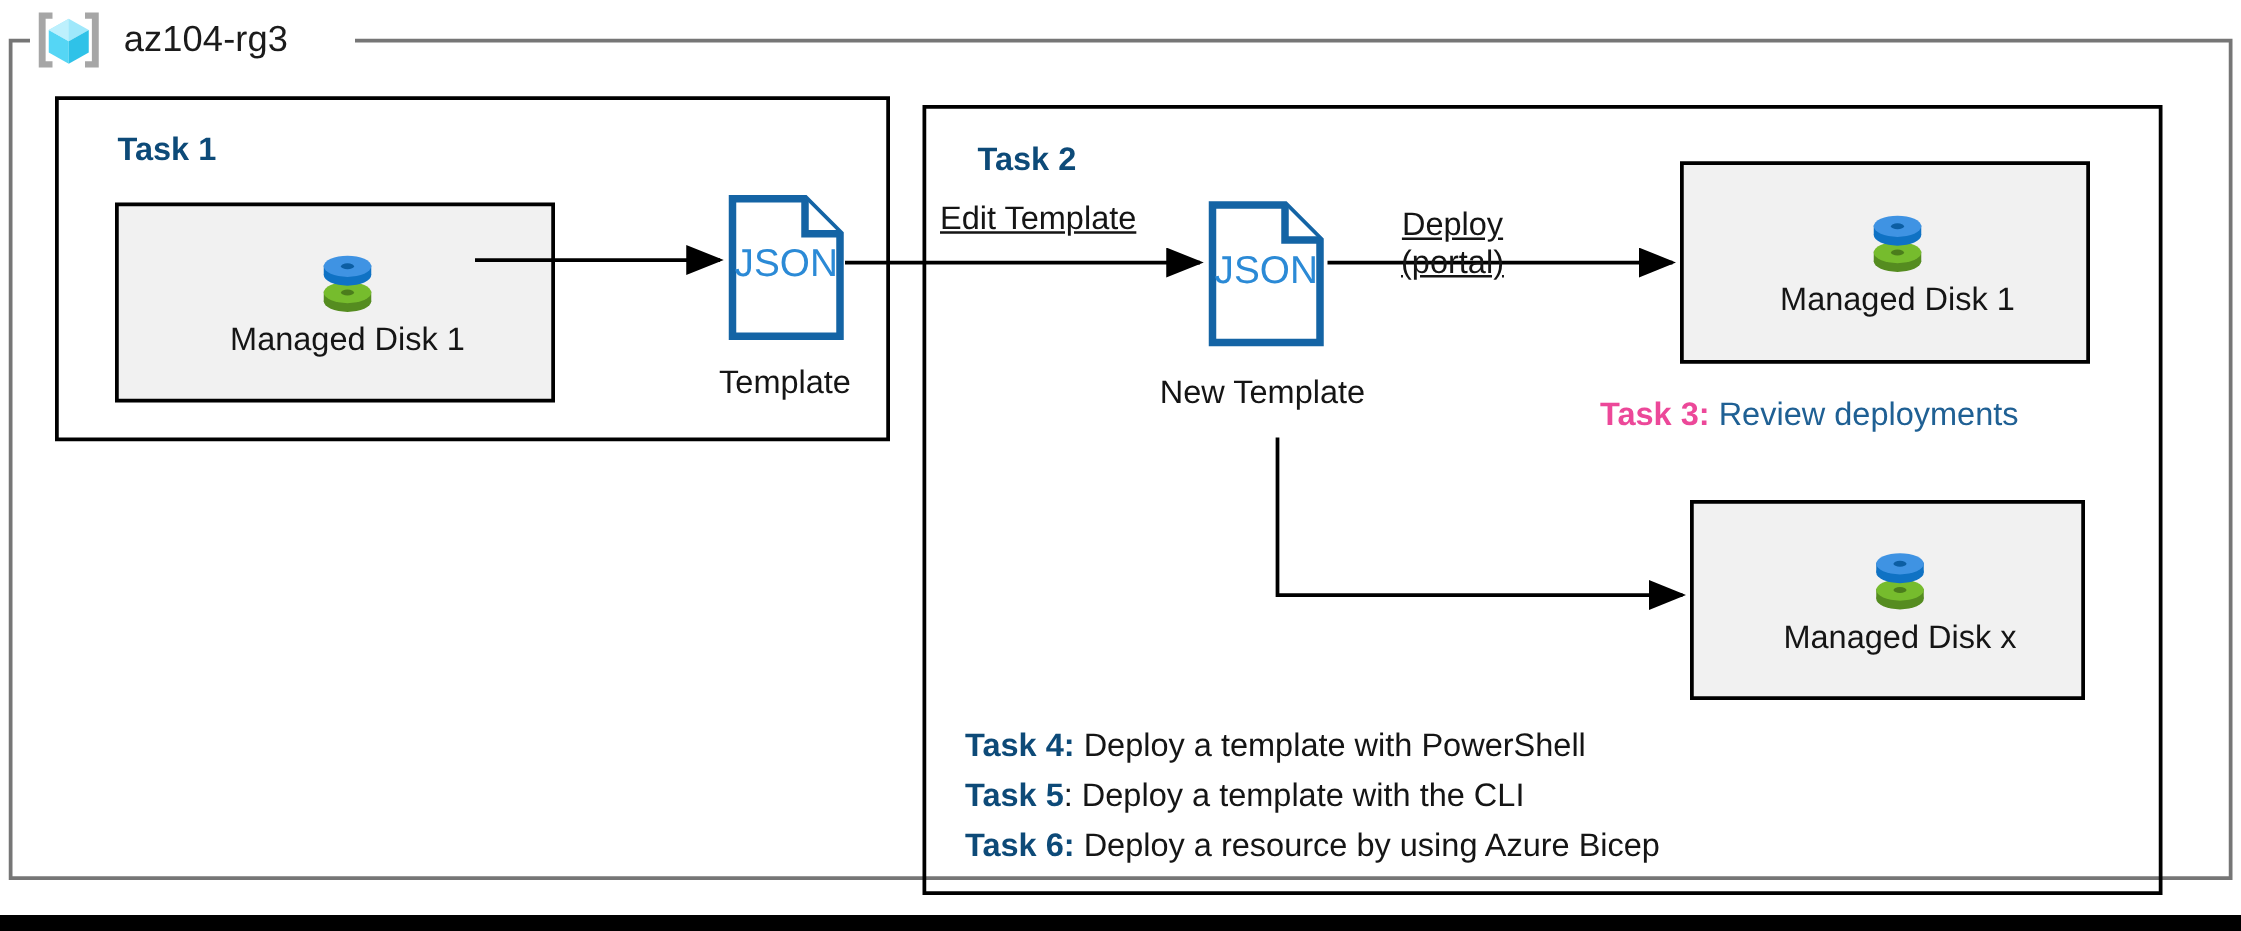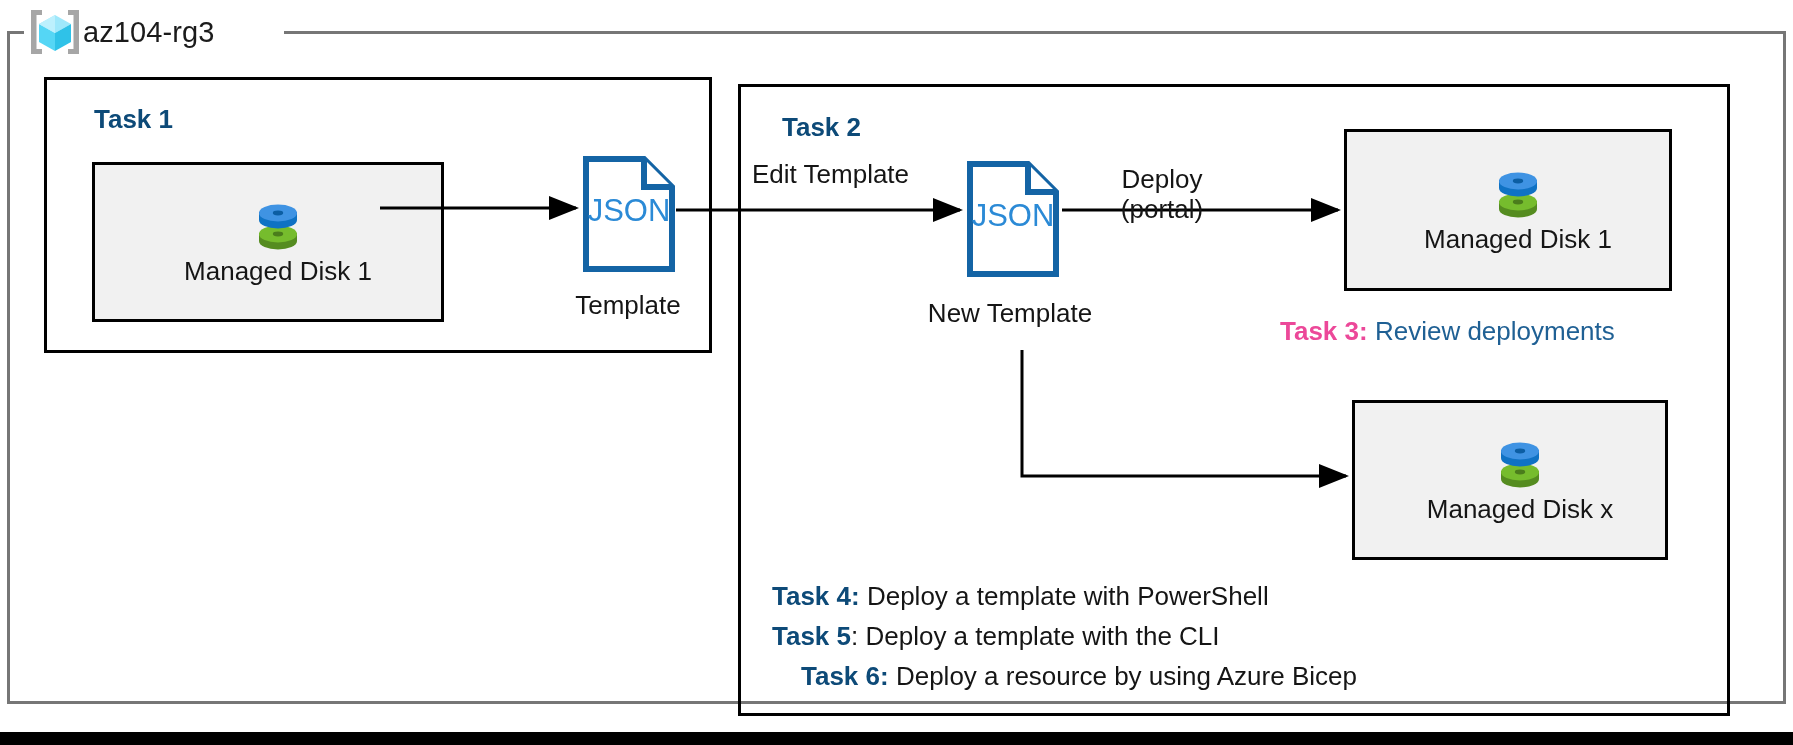--- a/index.html
+++ b/index.html
@@ -39,21 +39,21 @@
     width: 260px;
     height: 36px;
     background: #ffffff;
   }
   #rg-title-wrap {
     position: absolute;
     left: 28px;
     top: 4px;
     display: flex;
     align-items: center;
-    gap: 1px;
+    gap: 17px;
     height: 56px;
   }
   #rg-title-text {
     font-size: 29px;
     color: #1b1b1b;
     letter-spacing: 0.1px;
     white-space: nowrap;
   }
 
   
@@ -136,20 +136,21 @@
     pointer-events: none;
   }
 
   
   .edge-label {
     position: absolute;
     font-size: 26px;
     color: #151515;
     white-space: nowrap;
     line-height: 1.15;
+    text-decoration: underline;
   }
   #edge-label-edit   { left: 752px; top: 160px; }
   #edge-label-deploy { left: 1102px; top: 165px; text-align: center; width: 120px; }
 
   
   .task-note {
     position: absolute;
     font-size: 26px;
     white-space: nowrap;
     color: #151515;
@@ -159,21 +160,21 @@
     color: #0d4a78;
   }
   #task3-note {
     left: 1280px;
     top: 316px;
     color: #1f6094;
   }
   #task3-note .tag { color: #ec4899; }
   #task4-note { left: 772px; top: 581px; }
   #task5-note { left: 772px; top: 621px; text-align: center; }
-  #task6-note { left: 772px; top: 661px; margin-left: 29px; }
+  #task6-note { left: 772px; top: 661px; }
 
   
   #bottom-bar {
     position: absolute;
     left: 0;
     top: 732px;
     width: 1793px;
     height: 13px;
     background: #000000;
   }

